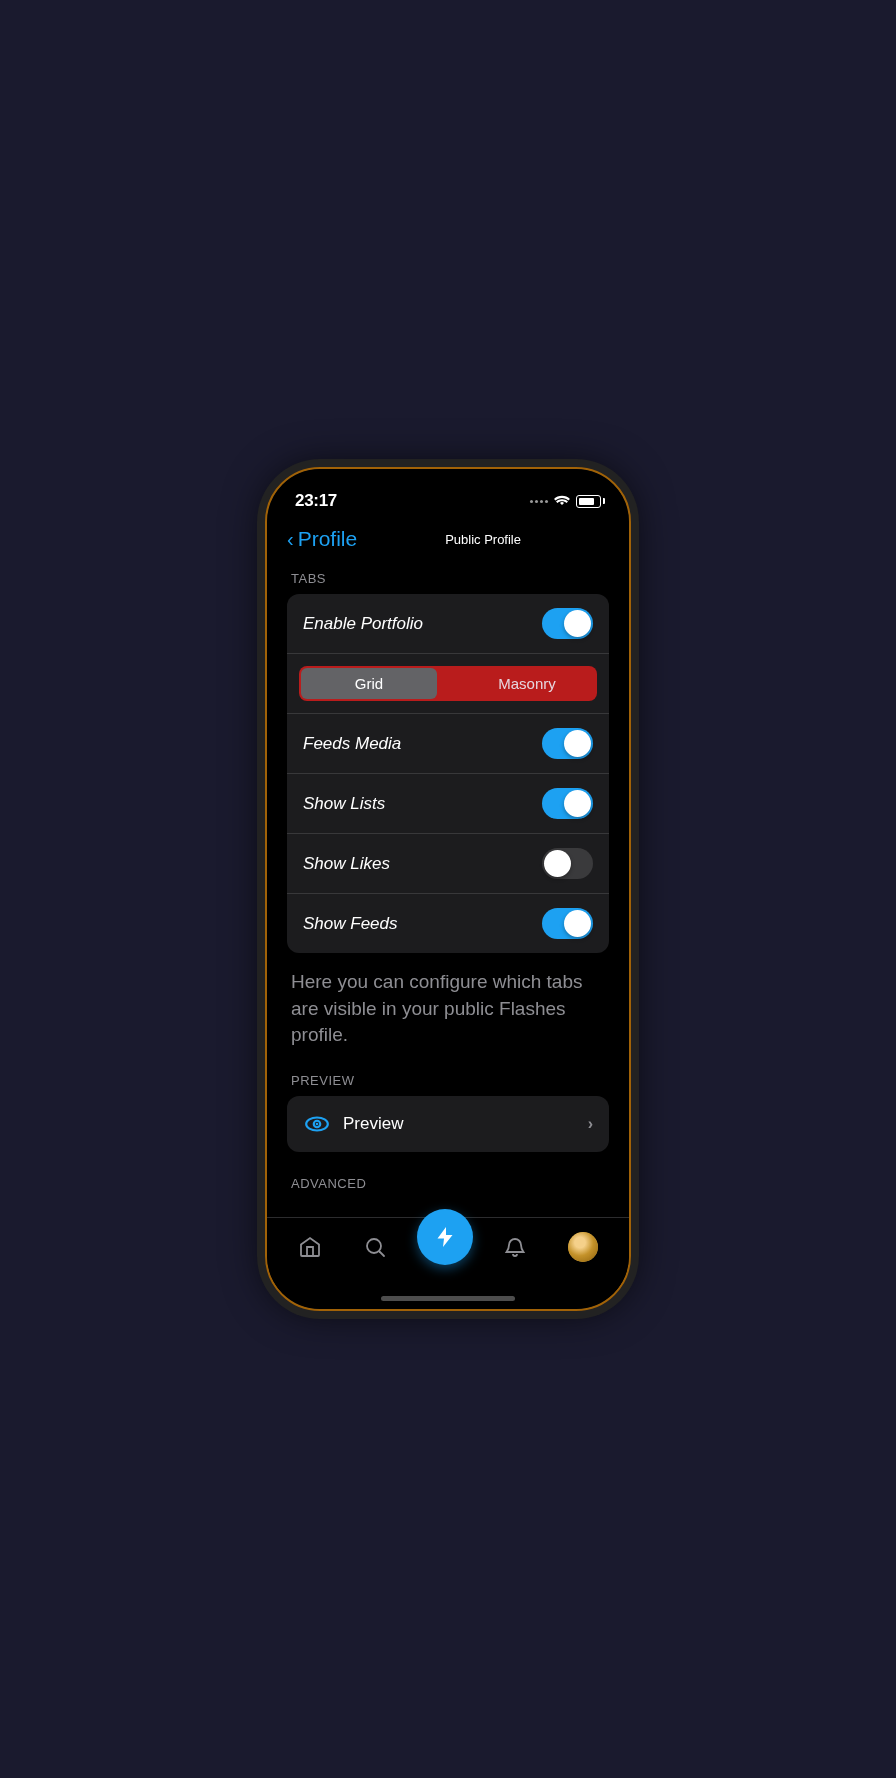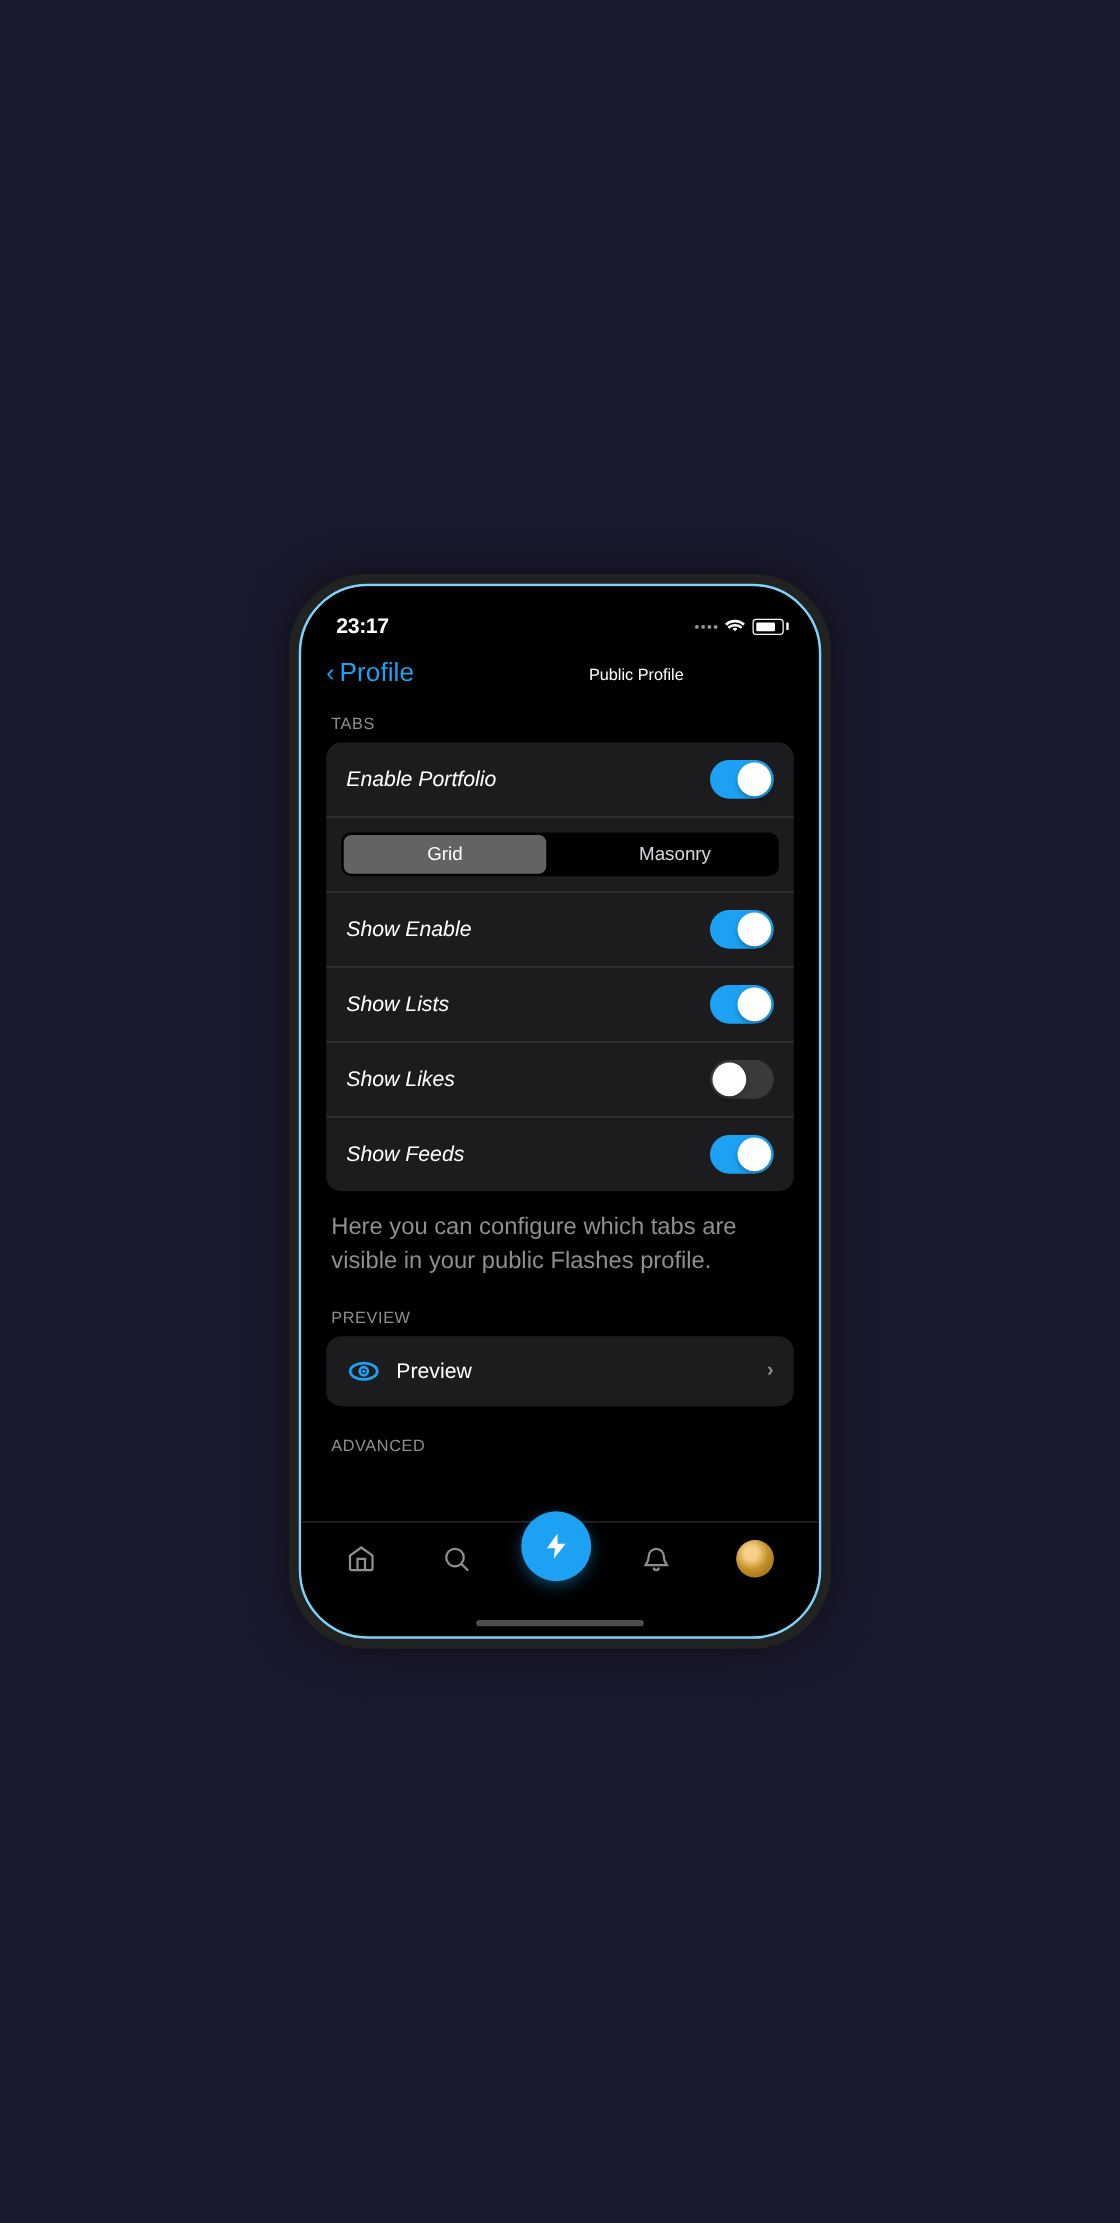--- a/index.html
+++ b/index.html
@@ -6,27 +6,27 @@
     body {
       background: #1a1a2e;
       display: flex;
       justify-content: center;
       align-items: center;
       min-height: 100vh;
       font-family: -apple-system, BlinkMacSystemFont, 'SF Pro Display', 'Helvetica Neue', sans-serif;
     }
 
     .phone-frame {
-      width: 418px;
+      width: 366px;
       height: 844px;
       background: #111111;
       border-radius: 55px;
       position: relative;
       overflow: hidden;
-      border: 2px solid #7dd3fc;
+      border: 2px solid #a16207;
       box-shadow: 0 0 0 8px #222, 0 0 40px rgba(0,0,0,0.8);
     }
 
     .screen {
       position: absolute;
       top: 0;
       left: 0;
       right: 0;
       bottom: 0;
       background: #000000;
@@ -233,21 +233,21 @@
       left: 22px;
     }
 
     .toggle.off .toggle-knob {
       left: 2px;
     }
 
     
     .segmented-control {
       display: flex;
-      background: #000000;
+      background: #b91c1c;
       border-radius: 8px;
       padding: 2px;
       flex: 1;
       margin: 4px 0;
     }
 
     .segment {
       flex: 1;
       padding: 7px 12px;
       text-align: center;
@@ -429,21 +429,21 @@
         </div>
 
         <div class="segmented-row">
           <div class="segmented-control">
             <div class="segment active">Grid</div>
             <div class="segment inactive">Masonry</div>
           </div>
         </div>
 
         <div class="settings-row">
-          <span class="row-label">Show Enable</span>
+          <span class="row-label">Feeds Media</span>
           <div class="toggle on">
             <div class="toggle-knob"></div>
           </div>
         </div>
 
         <div class="settings-row">
           <span class="row-label">Show Lists</span>
           <div class="toggle on">
             <div class="toggle-knob"></div>
           </div>

